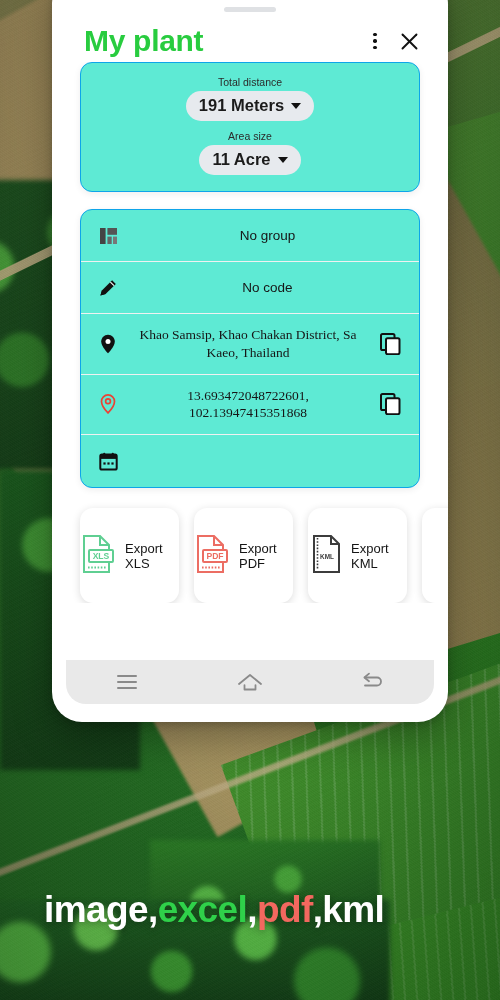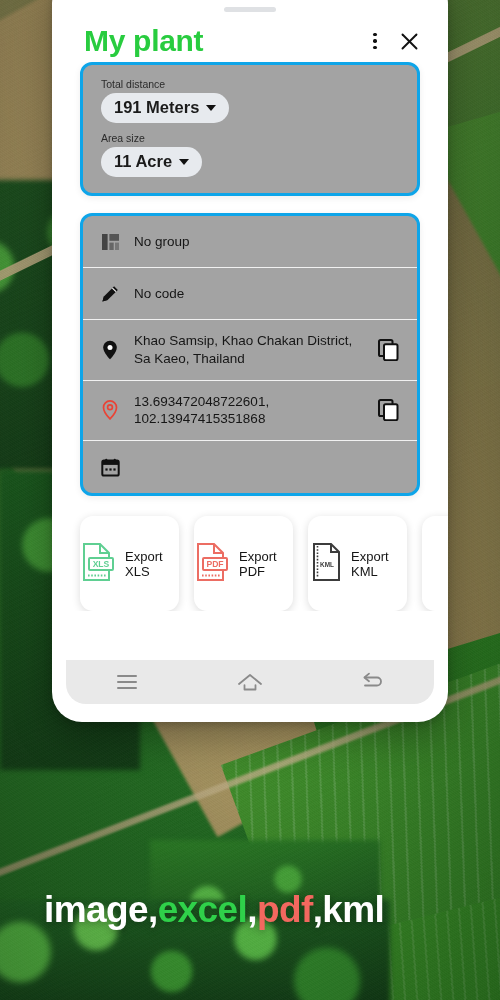--- a/index.html
+++ b/index.html
@@ -207,25 +207,26 @@
   .dots { display: flex; flex-direction: column; gap: 3px; align-items: center; }
   .dots i { width: 3.4px; height: 3.4px; border-radius: 50%; background: #111; display: block; }
 
   .content {
     position: absolute;
     top: 88px; left: 0; right: 0; bottom: 86px;
     overflow: hidden;
   }
 
   .card {
-    background: #a3a3a3;
-    border: 3px solid #0ea5e9;
+    background: #5eead4;
+    border: 1px solid #0ea5e9;
     border-radius: 12px;
     box-shadow: 0 2px 7px rgba(0,0,0,.07);
     margin: 0 28px;
+    text-align: center;
   }
 
   
   .card-stats { padding: 13px 18px 16px; }
   .stat-label {
     font-size: 10.5px;
     color: #2b2b2b;
     margin-bottom: 3px;
   }
   .pill {
@@ -269,21 +270,21 @@
     flex: 1;
     font-size: 13.5px;
     color: #161616;
     line-height: 1.32;
   }
   .row-copy {
     width: 26px; flex: 0 0 26px;
     display: flex; align-items: center; justify-content: center;
     cursor: pointer;
   }
-  .row-tall { padding-top: 12px; padding-bottom: 12px; }
+  .row-tall { padding-top: 12px; padding-bottom: 12px; font-family: Liberation Serif, serif; }
 
   
   .exports {
     display: flex;
     gap: 15px;
     padding: 20px 28px 0;
     overflow: hidden;
   }
   .exp-card {
     flex: 0 0 99px;

